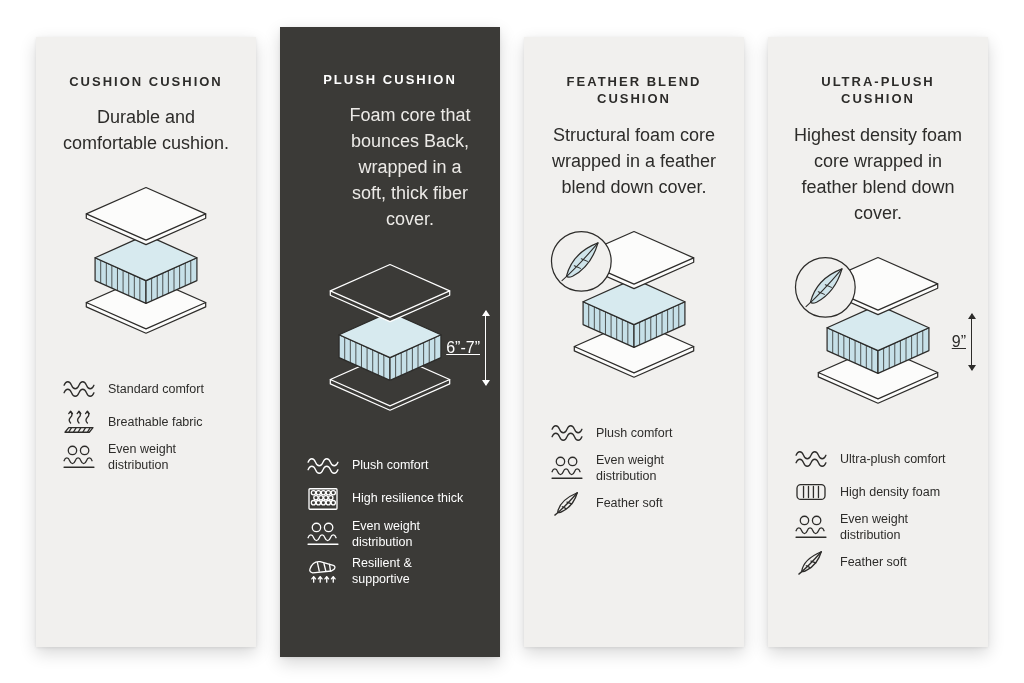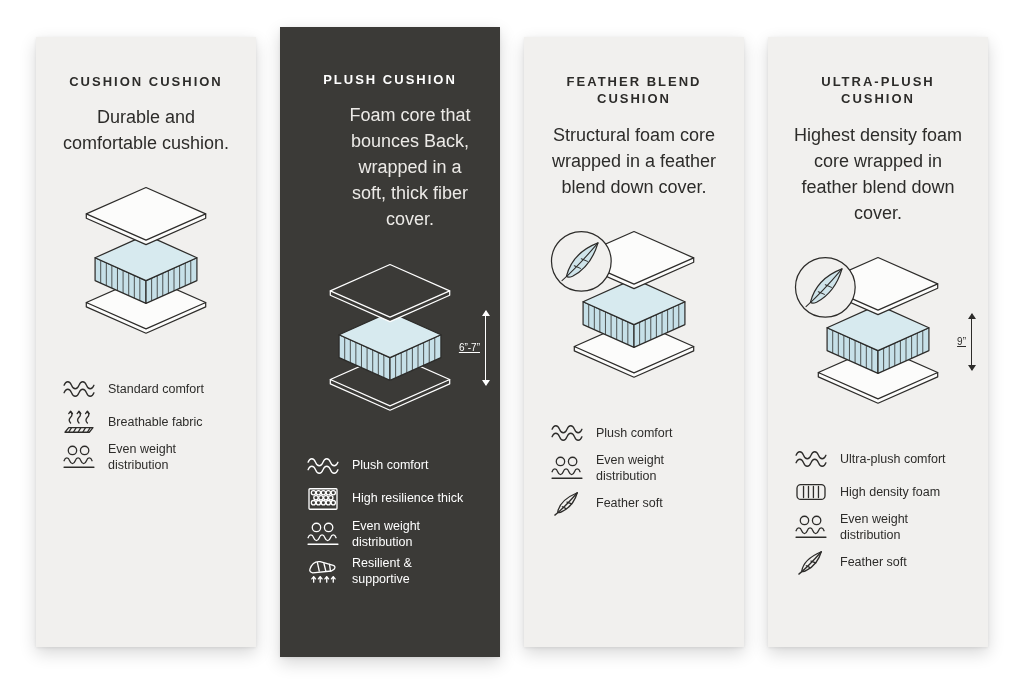--- a/index.html
+++ b/index.html
@@ -20,21 +20,21 @@
   .diagram svg{display:block;}
   .sheet path{fill:#fcfcfb;stroke:var(--ink);stroke-width:1.4;stroke-linejoin:round;}
   .card.dark .sheet path{fill:var(--bg);}
   .slab .face{fill:#c6e0e8;stroke:#2d2c2a;stroke-width:1.4;stroke-linejoin:round;}
   .slab .top{fill:#d7eaef;stroke:#2d2c2a;stroke-width:1.4;stroke-linejoin:round;}
   .slab .hatch line{stroke:#2d2c2a;stroke-width:0.9;}
   .badge circle{fill:var(--bg);stroke:var(--ink);stroke-width:1.4;}
   .badge .plume{fill:#cfe4ea;stroke:#2d2c2a;stroke-width:1.4;stroke-linejoin:round;}
   .badge .spine{fill:none;stroke:#2d2c2a;stroke-width:1.2;stroke-linecap:round;}
   .measure{position:absolute;display:flex;align-items:center;gap:5px;color:var(--ink);}
-  .measure-label{font-size:10px;white-space:nowrap;text-decoration:underline;}
+  .measure-label{font-size:16px;white-space:nowrap;text-decoration:underline;}
   .measure-line{position:relative;width:1px;height:100%;background:currentColor;display:inline-block;}
   .measure-line::before,.measure-line::after{content:"";position:absolute;left:-3.5px;width:0;height:0;
     border-left:4px solid transparent;border-right:4px solid transparent;}
   .measure-line::before{top:-1px;border-bottom:6px solid currentColor;}
   .measure-line::after{bottom:-1px;border-top:6px solid currentColor;}
   .card-plush .measure{top:50px;right:-8px;height:74px;}
   .card-ultra-plush .measure{top:60px;right:-6px;height:56px;}
   .features{list-style:none;margin:40px 0 0;padding:0 0 0 4px;display:flex;flex-direction:column;gap:5px;}
   .feature{display:flex;align-items:center;gap:12px;}
   .feature-icon{flex:0 0 34px;width:34px;display:flex;}

